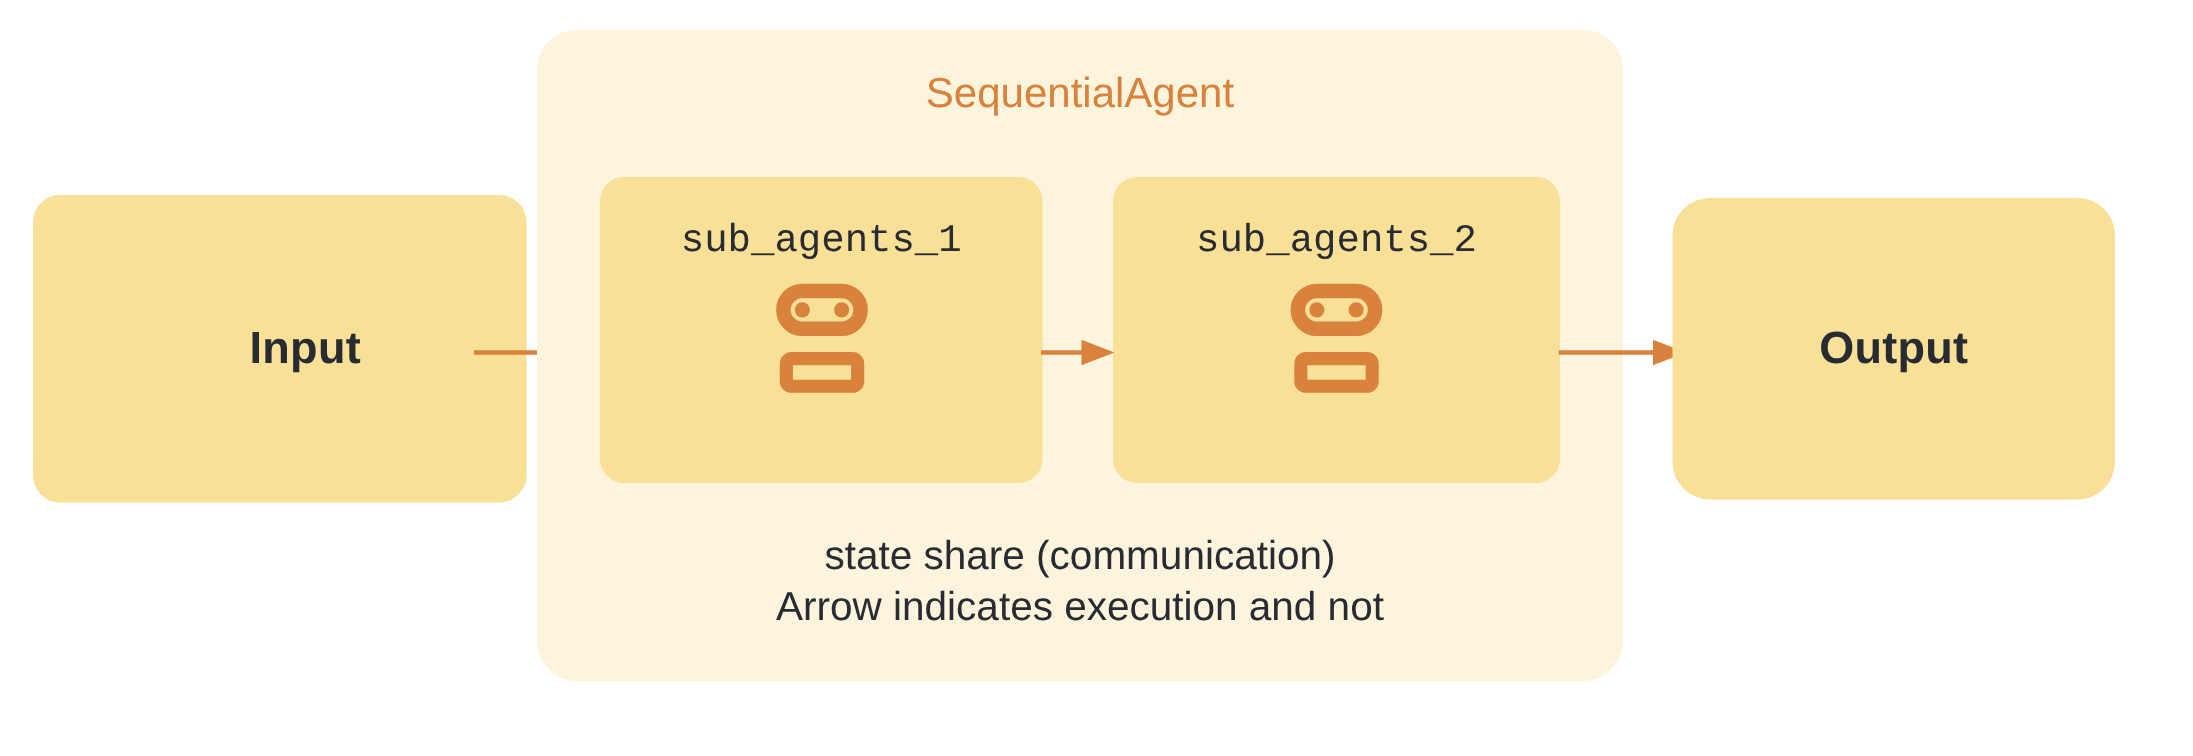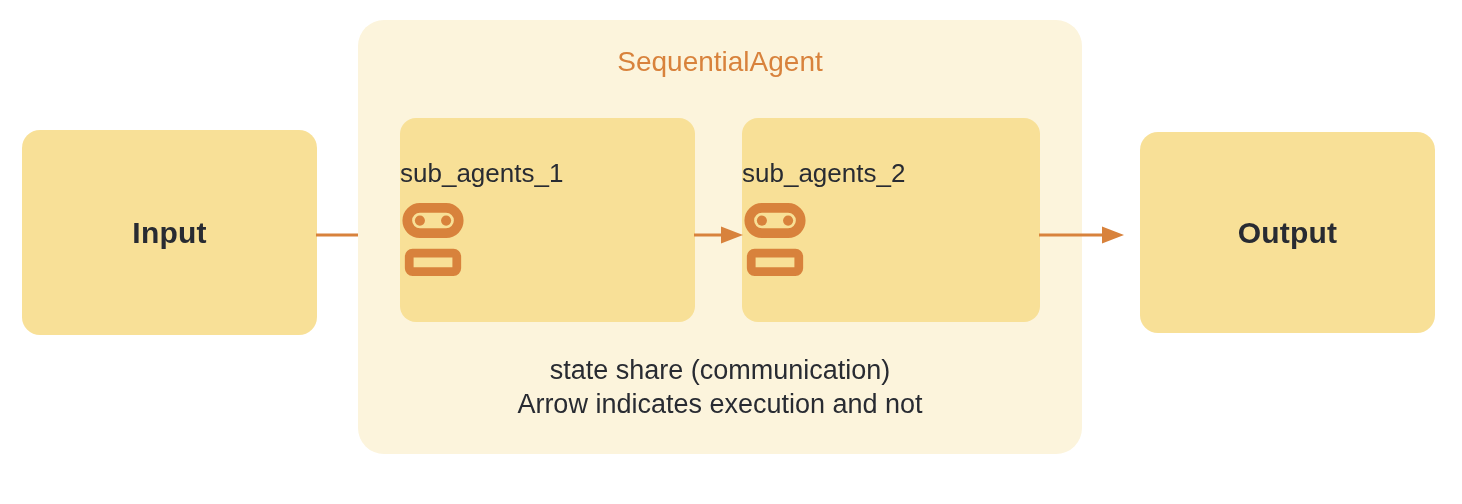--- a/index.html
+++ b/index.html
@@ -18,22 +18,22 @@
     display: flex;
     align-items: center;
     justify-content: center;
   }
   .io-label {
     font-size: 30px;
     font-weight: 700;
     color: var(--text-dark);
     letter-spacing: 0.2px;
   }
-  .input-node  { left: 22px;   top: 130px; width: 295px; height: 205px; }
-  .output-node { left: 1140px; top: 132px; width: 295px; height: 201px; }
+  .input-node  { left: 22px;   top: 130px; width: 295px; height: 205px; padding-left: 34px; }
+  .output-node { left: 1115px; top: 132px; width: 295px; height: 201px; border-radius: 25px; }
 
   .group {
     position: absolute;
     left: 358px; top: 20px;
     width: 724px; height: 434px;
     background: var(--group-fill);
     border-radius: 26px;
   }
   .group-title {
     position: absolute;
@@ -42,22 +42,24 @@
     font-size: 28px;
     font-weight: 500;
     color: var(--accent);
   }
   .sub-node {
     position: absolute;
     background: var(--node-fill);
     border-radius: 16px;
     display: flex;
     flex-direction: column;
-    padding-top: 40px;
+    align-items: center;
+    padding-top: 27px;
     box-sizing: border-box;
+    font-family: Liberation Mono, monospace;
   }
   .sub1 { left: 42px;  top: 98px; width: 295px; height: 204px; }
   .sub2 { left: 384px; top: 98px; width: 298px; height: 204px; }
   .sub-label {
     font-size: 26px;
     font-weight: 400;
     color: var(--text-dark);
   }
   .robot { margin-top: 13px; }
 

